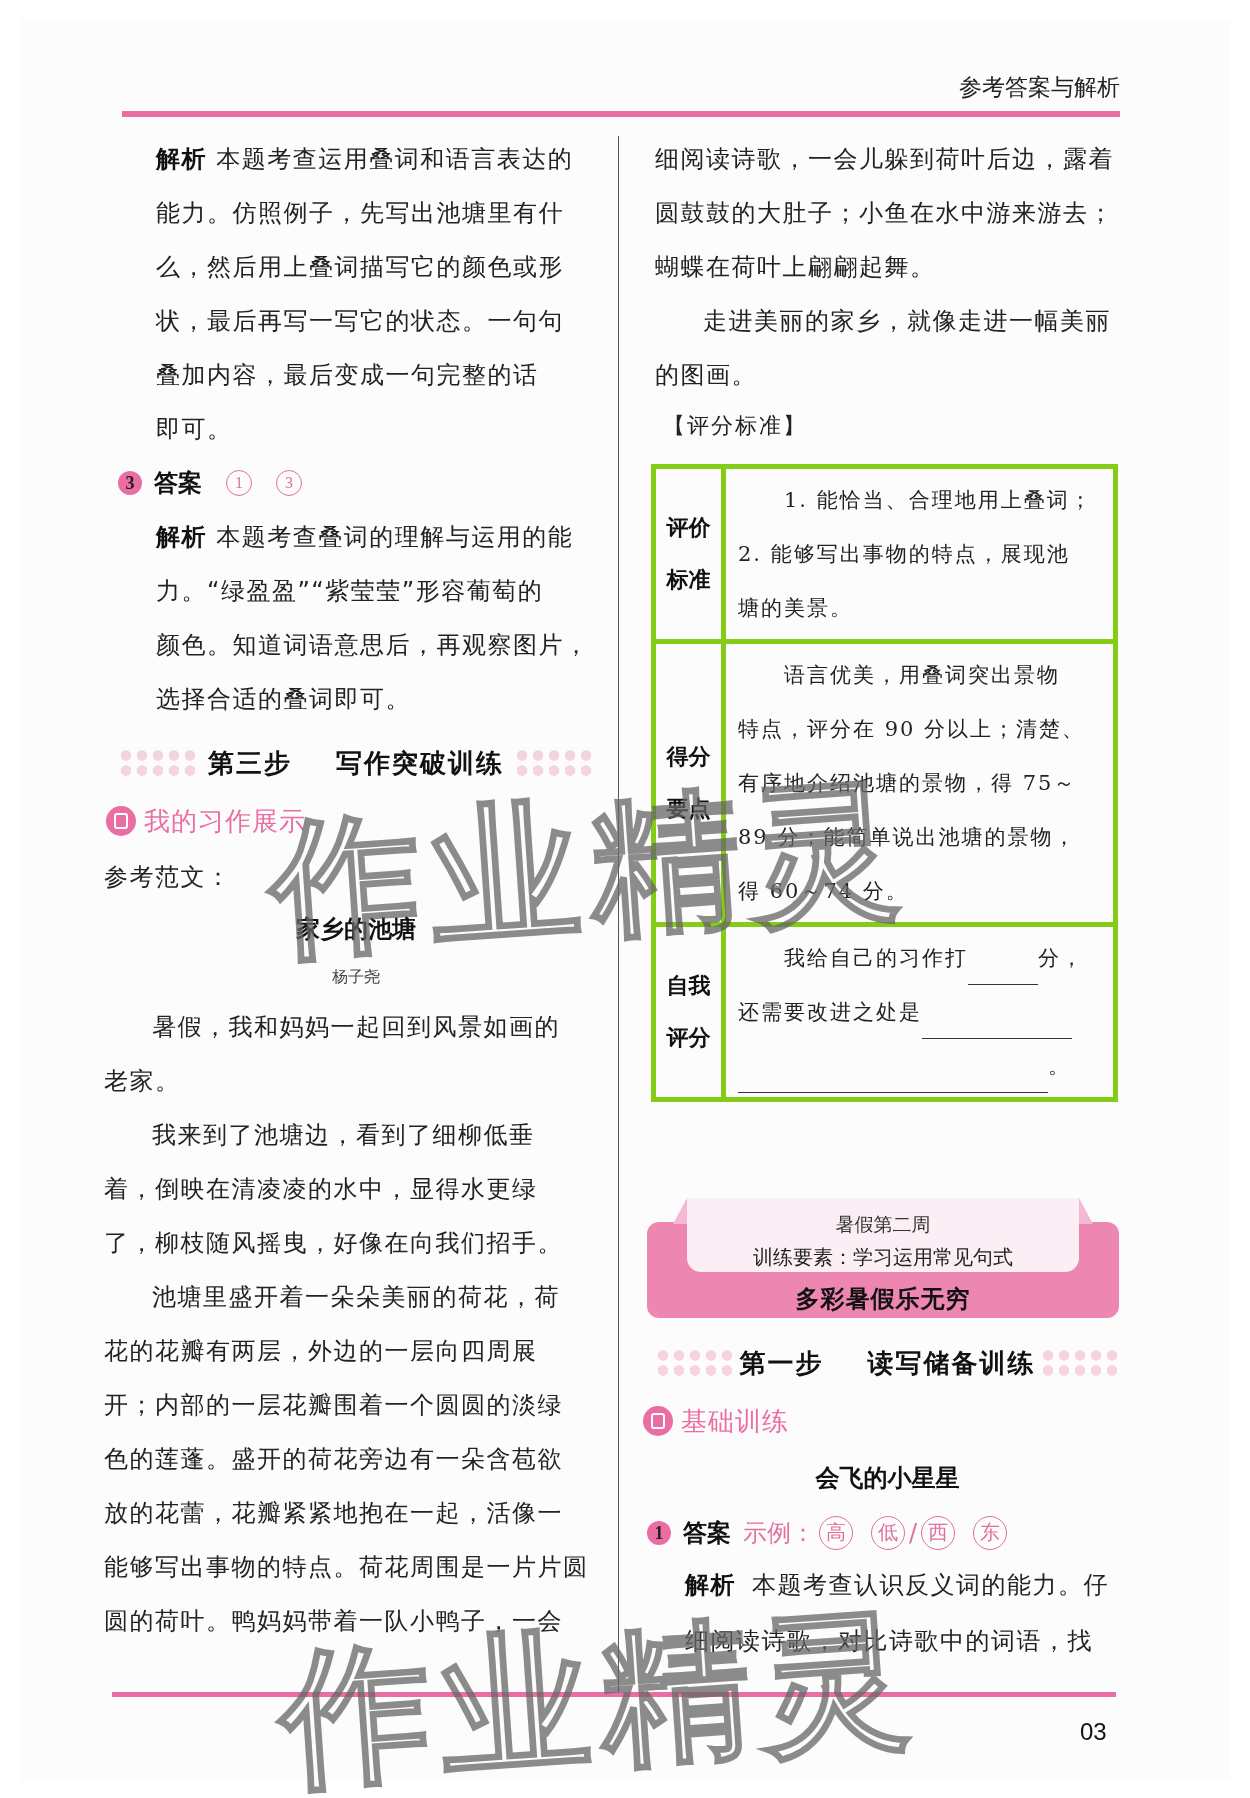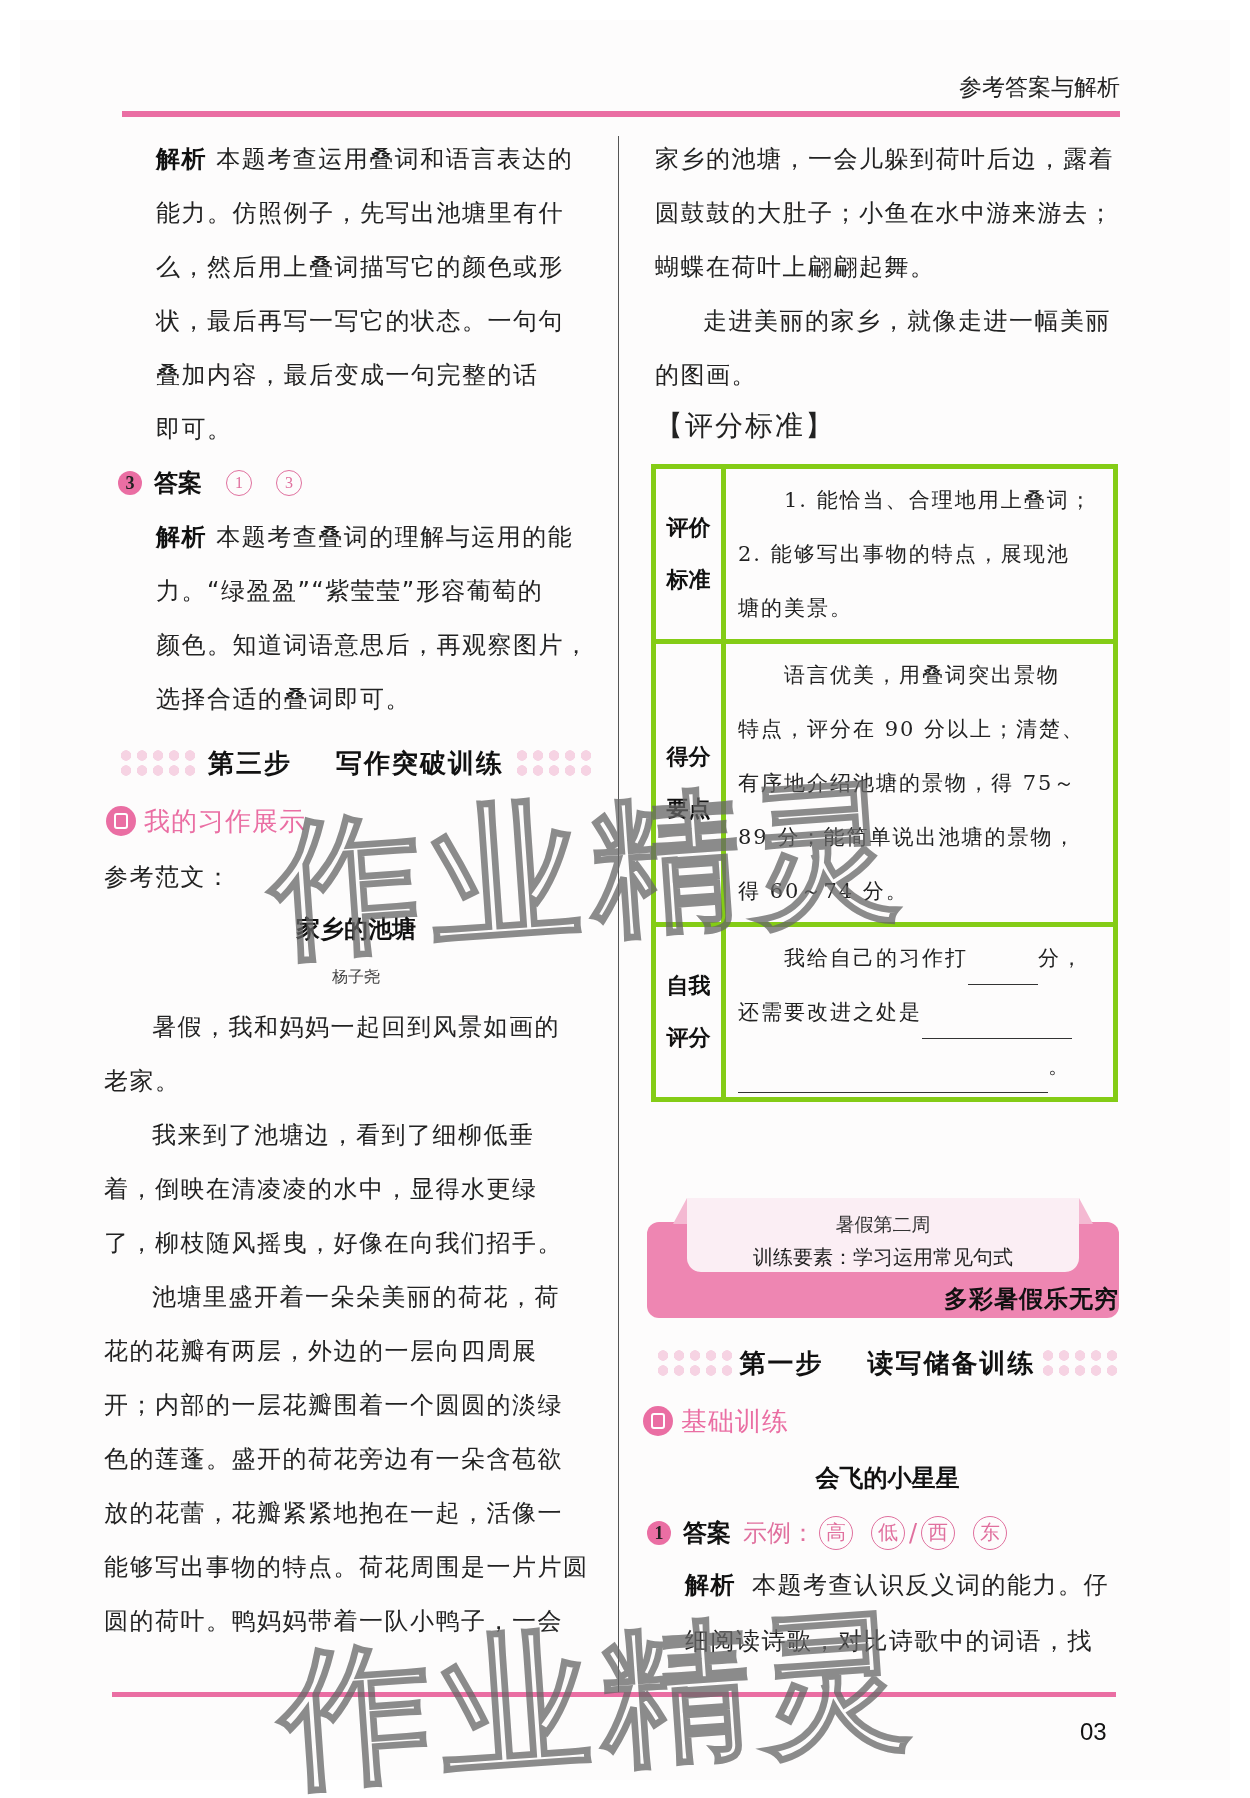--- a/index.html
+++ b/index.html
@@ -93,21 +93,21 @@
     width: 14px; height: 16px; border: 2px solid #fff; border-radius: 3px;
   }
   .section-label { font-size: 26px; color: #ea6ea3; letter-spacing: 1px; }
 
   .essay-title {
     text-align: center; font-size: 24px; font-weight: bold; font-family: "DejaVu Serif", serif;
     line-height: 50px; color: #111;
   }
   .essay-author { text-align: center; font-size: 16px; color: #444; line-height: 46px; }
 
-  .bracket-title { font-size: 28px; line-height: 48px; letter-spacing: 2px; }
+  .bracket-title { font-size: 22px; line-height: 48px; letter-spacing: 2px; margin-left: 8px; }
 
   table.rubric {
     border-collapse: collapse; width: 467px; margin-left: -4px; margin-top: 14px;
     font-family: "DejaVu Serif", serif;
   }
   table.rubric td { border: 5px solid #84cc16; vertical-align: middle; }
   .rubric-head {
     width: 70px; text-align: center; font-size: 22px; font-weight: bold;
     line-height: 52px; font-family: "DejaVu Sans", sans-serif; color: #111;
   }
@@ -134,21 +134,21 @@
   .banner-tab::after { right: -14px; border-right: 14px solid transparent; }
   .banner-week {
     position: absolute; left: 0; width: 472px; top: 24px; text-align: center;
     font-size: 19px; color: #333; z-index: 2;
   }
   .banner-sub {
     position: absolute; left: 0; width: 472px; top: 56px; text-align: center;
     font-size: 20px; color: #222; font-weight: normal; z-index: 2;
   }
   .banner-main {
-    position: absolute; left: 0; width: 472px; top: 95px; text-align: right;
+    position: absolute; left: 0; width: 472px; top: 95px; text-align: center;
     font-size: 24px; font-weight: bold; color: #111; z-index: 2; letter-spacing: 1px;
   }
 
   .watermark {
     position: absolute; font-size: 150px; font-weight: bold; color: transparent;
     -webkit-text-stroke: 2px #666; letter-spacing: 10px; white-space: nowrap;
     transform: rotate(-4deg); opacity: 0.75; pointer-events: none;
     font-family: "DejaVu Sans", sans-serif;
   }
   .wm1 { left: 270px; top: 770px; }
@@ -215,21 +215,21 @@
     <div class="p">花的花瓣有两层，外边的一层向四周展</div>
     <div class="p">开；内部的一层花瓣围着一个圆圆的淡绿</div>
     <div class="p">色的莲蓬。盛开的荷花旁边有一朵含苞欲</div>
     <div class="p">放的花蕾，花瓣紧紧地抱在一起，活像一</div>
     <div class="p">能够写出事物的特点。荷花周围是一片片圆</div>
     <div class="p">圆的荷叶。鸭妈妈带着一队小鸭子，一会</div>
   </div>
 </div>
 
 <div class="col col-right">
-  <div class="p">家乡的池塘，一会儿躲到荷叶后边，露着</div>
+  <div class="p">细阅读诗歌，一会儿躲到荷叶后边，露着</div>
   <div class="p">圆鼓鼓的大肚子；小鱼在水中游来游去；</div>
   <div class="p">蝴蝶在荷叶上翩翩起舞。</div>
   <div class="p indent">走进美丽的家乡，就像走进一幅美丽</div>
   <div class="p">的图画。</div>
 
   <div class="bracket-title">【评分标准】</div>
 
   <table class="rubric">
     <tbody>
         <tr>

